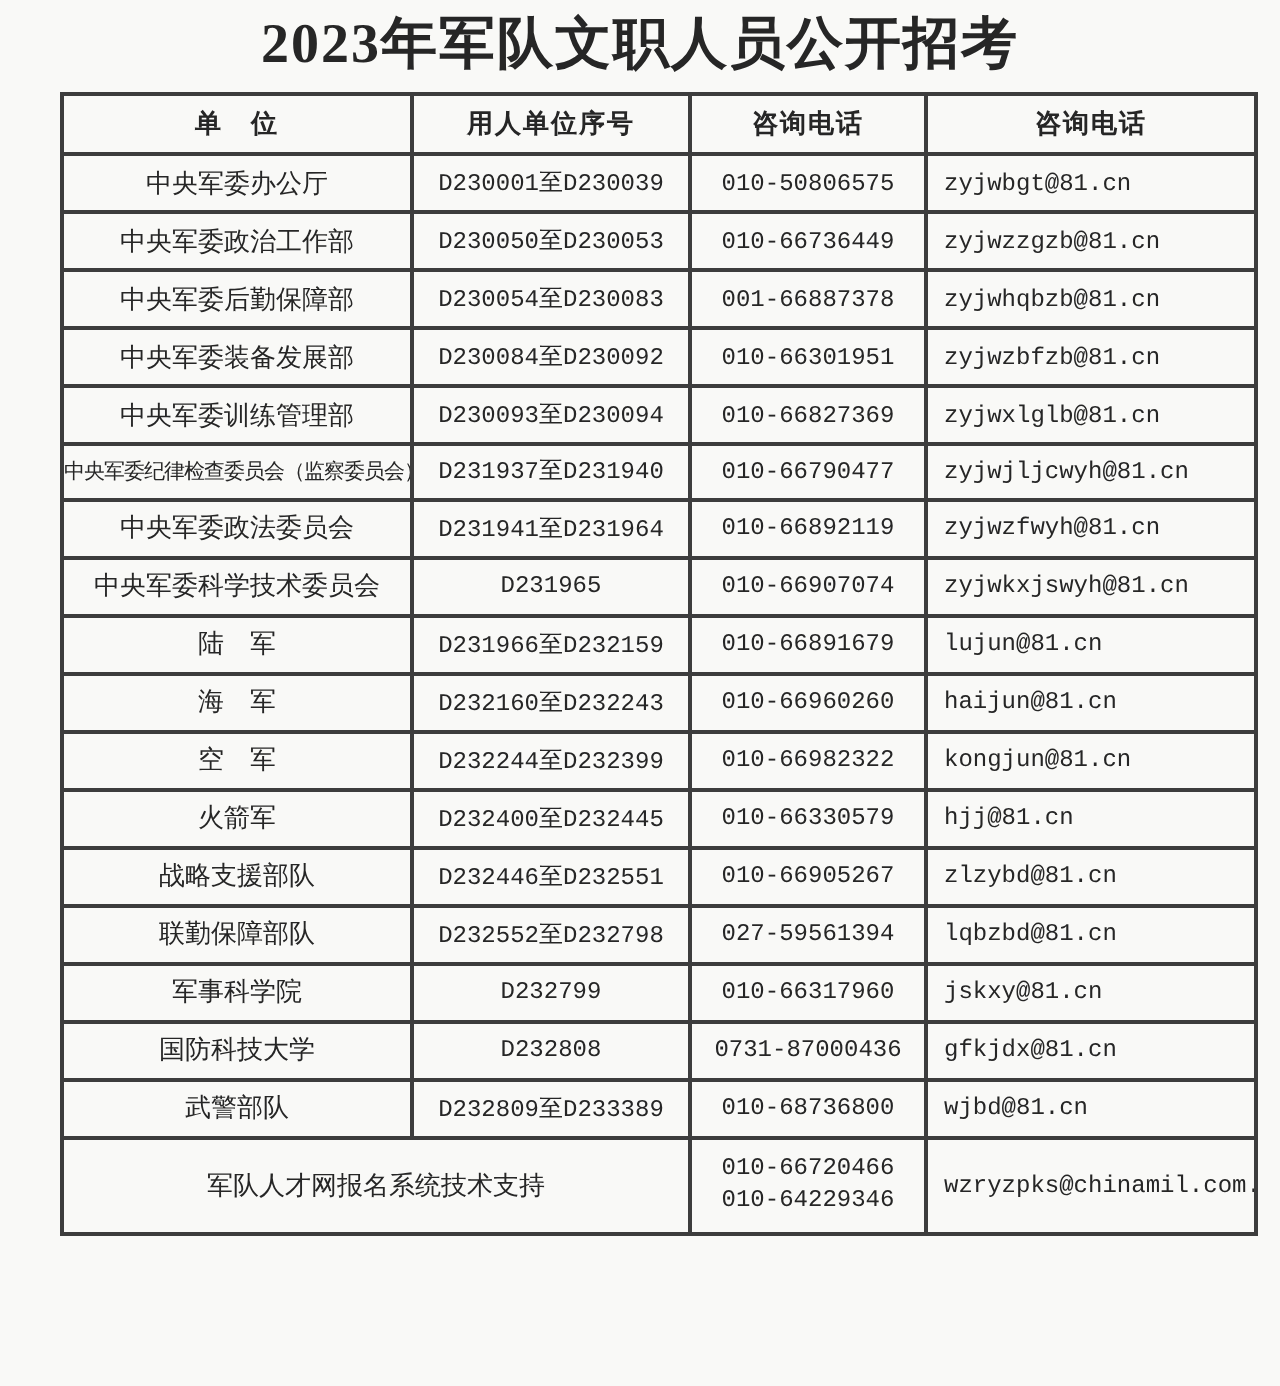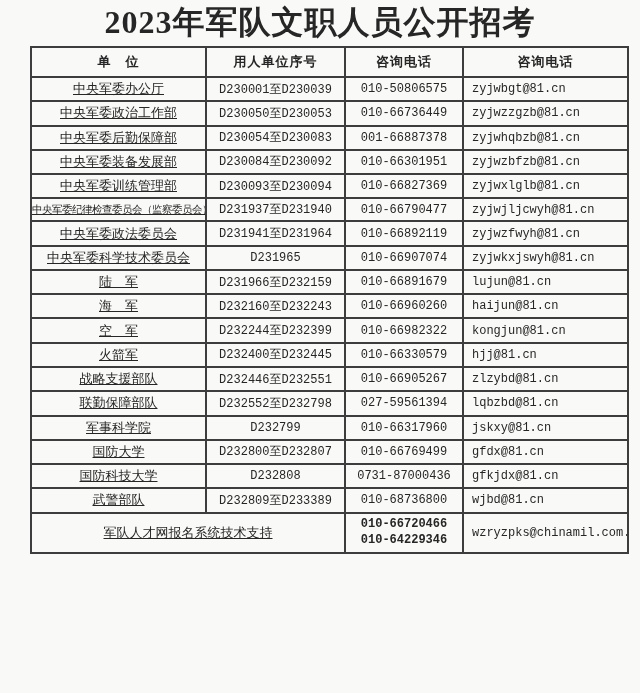--- a/index.html
+++ b/index.html
@@ -8,60 +8,60 @@
     width: 640px;
     height: 693px;
     background: #f9f9f7;
     color: #262626;
     font-family: "Liberation Serif", "DejaVu Serif", serif;
     overflow: hidden;
   }
   .page-title {
     text-align: center;
     font-weight: bold;
-    font-size: 32px;
+    font-size: 28px;
     line-height: 31px;
     padding-top: 7px;
     letter-spacing: 1px;
   }
   table.contact-table {
     border-collapse: collapse;
     table-layout: fixed;
     margin-left: 30px;
     margin-top: 8px;
     width: 597px;
-    height: 508px;
+    height: 572px;
   }
   th, td {
     border: 2px solid #3d3d3d;
     text-align: center;
     vertical-align: middle;
     padding: 0 2px;
     overflow: hidden;
     white-space: nowrap;
   }
   th {
     font-size: 13px;
     font-weight: bold;
     height: 28px;
     letter-spacing: 1px;
   }
   td { font-size: 13px; }
-  td.unit { font-size: 13px; text-decoration: underline; }
+  td.unit { font-size: 13px; }
   td.unit.small { font-size: 10.5px; padding: 0; letter-spacing: -0.5px; }
   td.mono, td.email, .phone-line {
     font-family: "Liberation Mono", "DejaVu Sans Mono", monospace;
     font-size: 12px;
   }
   td.email {
     text-align: left;
     padding-left: 8px;
   }
   td.phone-multi { line-height: 1.25; }
-  .phone-line { line-height: 1.3; font-weight: bold; }
+  .phone-line { line-height: 1.3; }
 </style>
 </head>
 <body>
 
 <div class="page-title">
   <div>2023年军队文职人员公开招考</div>
 </div>
 
 <table class="contact-table">
   <colgroup>
@@ -163,26 +163,20 @@
         <td class="mono">027-59561394</td>
         <td class="email">lqbzbd@81.cn</td>
       </tr>
       <tr>
         <td class="unit">军事科学院</td>
         <td class="mono">D232799</td>
         <td class="mono">010-66317960</td>
         <td class="email">jskxy@81.cn</td>
       </tr>
       <tr>
-        <td class="unit">国防大学</td>
-        <td class="mono">D232800至D232807</td>
-        <td class="mono">010-66769499</td>
-        <td class="email">gfdx@81.cn</td>
-      </tr>
-      <tr>
         <td class="unit">国防科技大学</td>
         <td class="mono">D232808</td>
         <td class="mono">0731-87000436</td>
         <td class="email">gfkjdx@81.cn</td>
       </tr>
       <tr>
         <td class="unit">武警部队</td>
         <td class="mono">D232809至D233389</td>
         <td class="mono">010-68736800</td>
         <td class="email">wjbd@81.cn</td>

